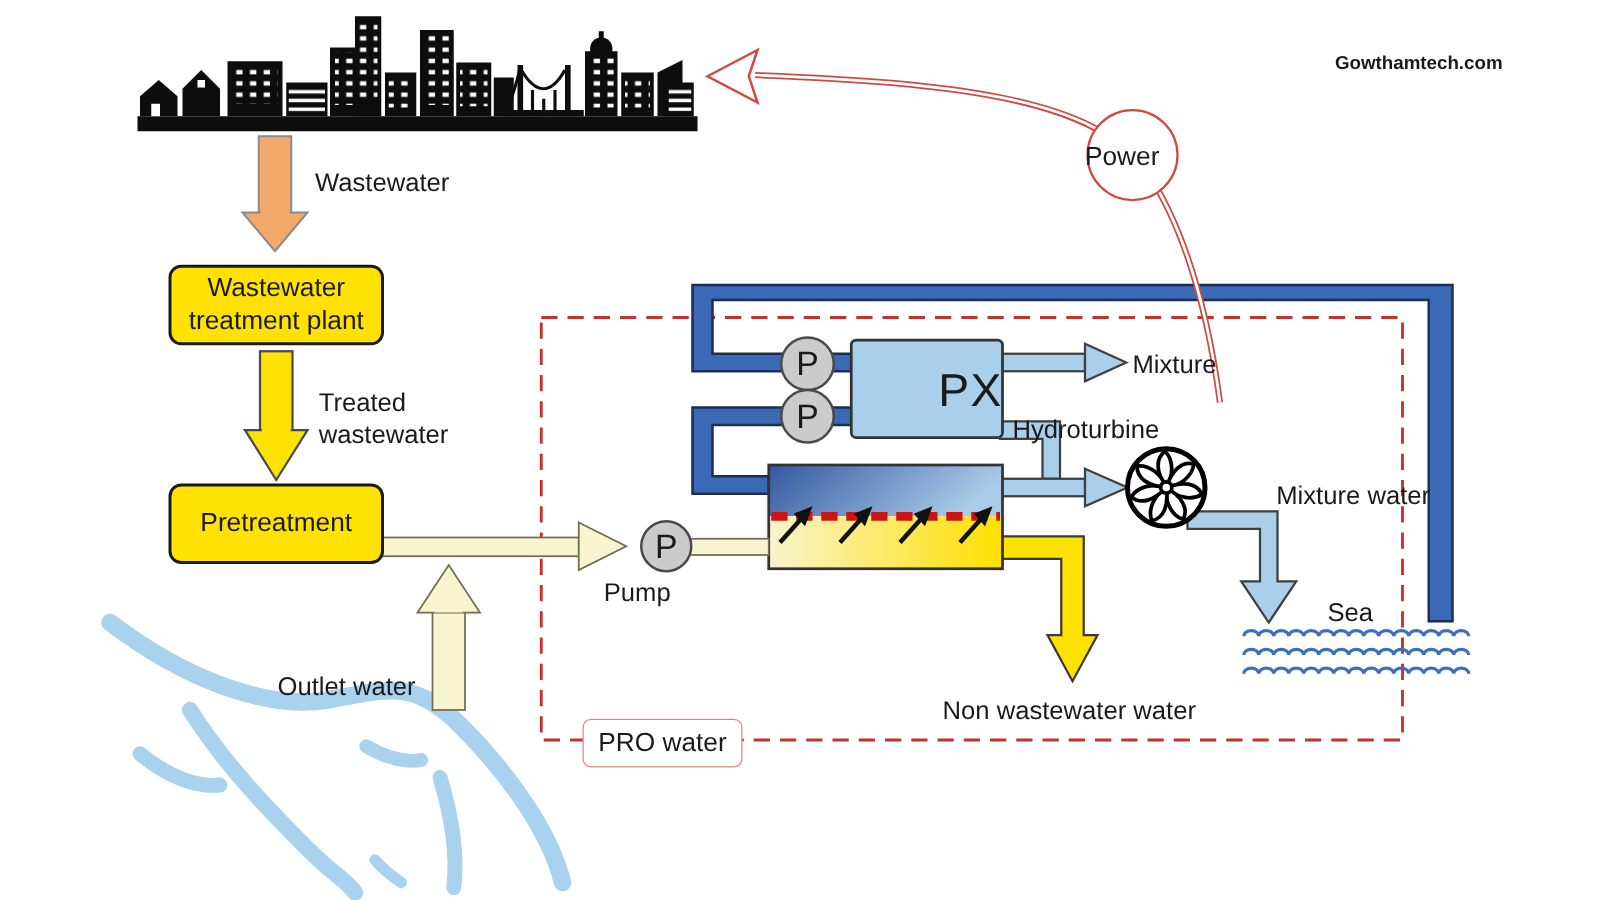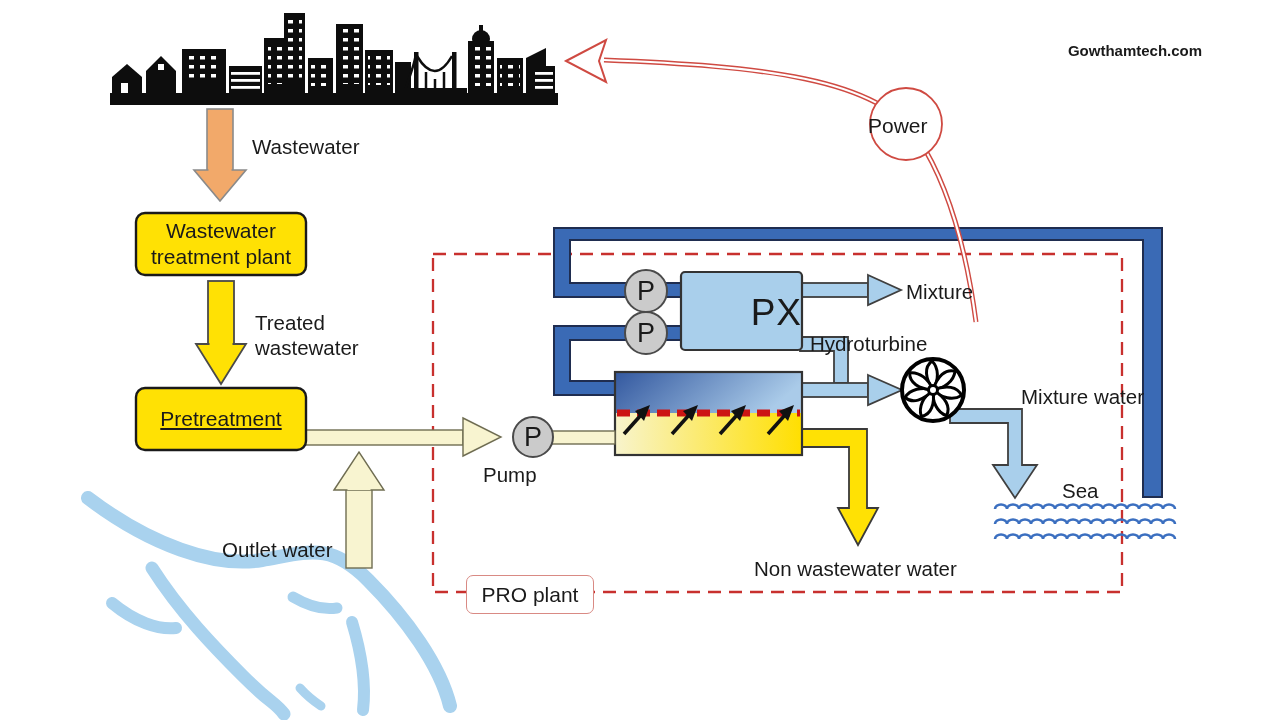--- a/index.html
+++ b/index.html
@@ -190,21 +190,21 @@
 </svg>
 
 <div class="lbl watermark" style="left:1040px;top:42px;width:190px;">Gowthamtech.com</div>
 
 <div class="lbl" style="left:252px;top:134px;">Wastewater</div>
 
 <div class="lbl box-label" style="left:136px;top:213px;width:170px;height:62px;">Wastewater treatment plant</div>
 
 <div class="lbl ctr" style="left:255px;top:310px;width:118px;">Treated wastewater</div>
 
-<div class="lbl box-label" style="left:136px;top:388px;width:170px;height:62px;text-decoration:underline;">Pretreatment</div>
+<div class="lbl box-label" style="left:136px;top:388px;width:170px;height:62px;">Pretreatment</div>
 
 <div class="lbl ctr" style="left:222px;top:537px;width:120px;">Outlet water</div>
 
 <div class="lbl ctr" style="left:483px;top:462px;width:100px;">Pump</div>
 
 <div class="lbl psym" style="left:632px;top:278px;width:28px;">P</div>
 <div class="lbl psym" style="left:632px;top:320px;width:28px;">P</div>
 <div class="lbl psym" style="left:519px;top:424px;width:28px;">P</div>
 
 <div class="lbl px-label" style="left:681px;top:290px;width:121px;">PX</div>
@@ -212,17 +212,17 @@
 <div class="lbl" style="left:906px;top:279px;">Mixture</div>
 
 <div class="lbl ctr" style="left:810px;top:331px;width:155px;">Hydroturbine</div>
 
 <div class="lbl" style="left:1021px;top:384px;">Mixture water</div>
 
 <div class="lbl ctr" style="left:1062px;top:478px;width:55px;">Sea</div>
 
 <div class="lbl ctr" style="left:754px;top:556px;width:222px;">Non wastewater water</div>
 
-<div class="lbl pro-box" style="left:466px;top:575px;width:126px;height:37px;">PRO plant</div>
+<div class="lbl pro-box" style="left:466px;top:575px;width:126px;height:37px;">PRO water</div>
 
 <div class="lbl ctr" style="left:868px;top:113px;width:78px;font-size:21px;">Power</div>
 
 </div>
 
 </body></html>

